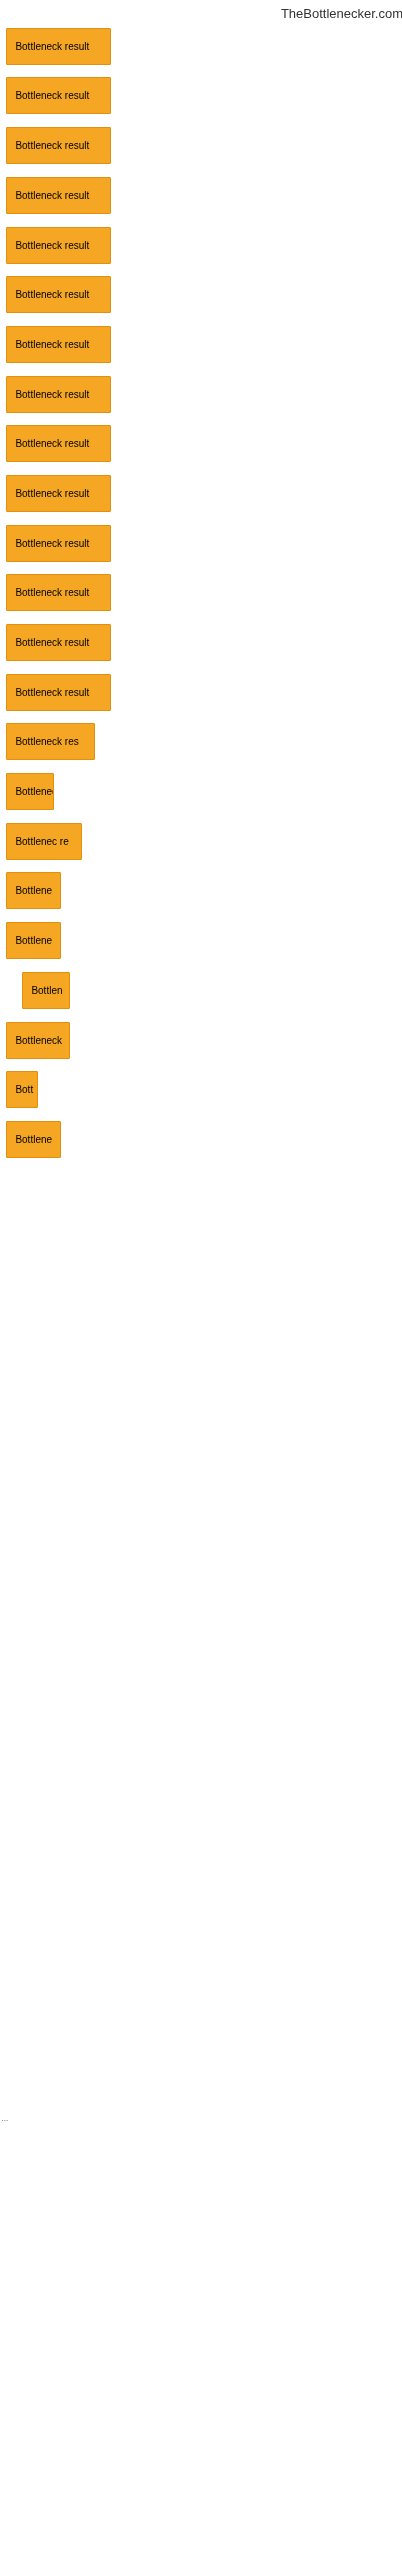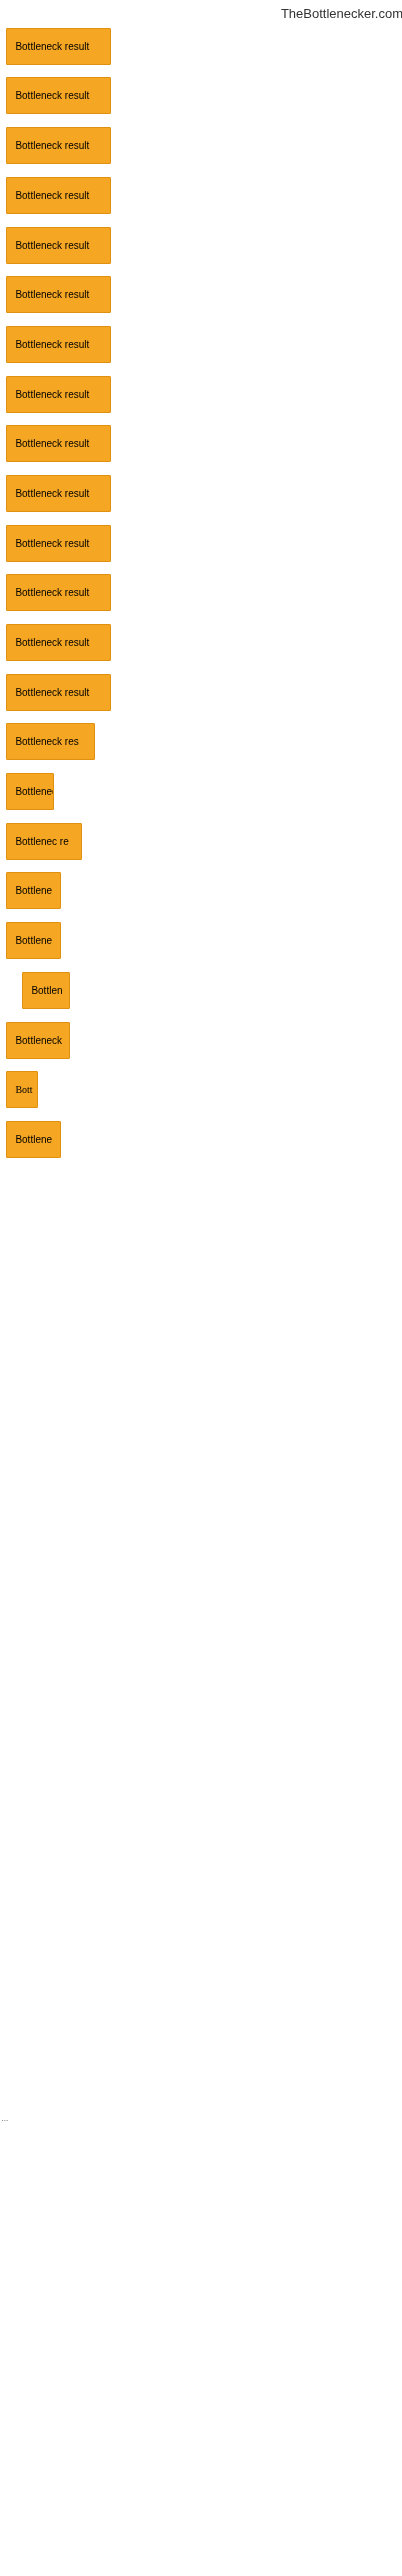--- a/index.html
+++ b/index.html
@@ -74,20 +74,20 @@
     <div class="bottleneck-item"><div class="bottleneck-badge" style="max-width: 105px; width: 105px;">Bottleneck result</div></div>
     <div class="bottleneck-item"><div class="bottleneck-badge" style="max-width: 105px; width: 105px;">Bottleneck result</div></div>
     <div class="bottleneck-item"><div class="bottleneck-badge" style="max-width: 105px; width: 105px;">Bottleneck result</div></div>
     <div class="bottleneck-item"><div class="bottleneck-badge" style="max-width: 89px; width: 100px;">Bottleneck res</div></div>
     <div class="bottleneck-item"><div class="bottleneck-badge" style="max-width: 61px; width: 48px;">Bottlenec</div></div>
     <div class="bottleneck-item"><div class="bottleneck-badge" style="max-width: 76px; width: 76px;">Bottlenec re</div></div>
     <div class="bottleneck-item"><div class="bottleneck-badge" style="max-width: 55px; width: 55px;">Bottlene</div></div>
     <div class="bottleneck-item"><div class="bottleneck-badge" style="max-width: 55px; width: 55px;">Bottlene</div></div>
     <div class="bottleneck-item"><div class="bottleneck-badge" style="max-width: 48px; width: 48px; margin-left: 16px;">Bottlen</div></div>
     <div class="bottleneck-item"><div class="bottleneck-badge" style="max-width: 64px; width: 64px;">Bottleneck</div></div>
-    <div class="bottleneck-item"><div class="bottleneck-badge" style="max-width: 32px; width: 32px; font-family: Liberation Serif, serif;">Bott</div></div>
+    <div class="bottleneck-item"><div class="bottleneck-badge" style="max-width: 32px; width: 32px;">Bott</div></div>
     <div class="bottleneck-item"><div class="bottleneck-badge" style="max-width: 55px; width: 55px;">Bottlene</div></div>
   </div>
 
 <div style="position:absolute; left:1.6px; top:2109px;">
   <span class="small-dot" style="position:static; font-size:8px; color:#333;">...</span>
 </div>
 
 
 </body></html>

